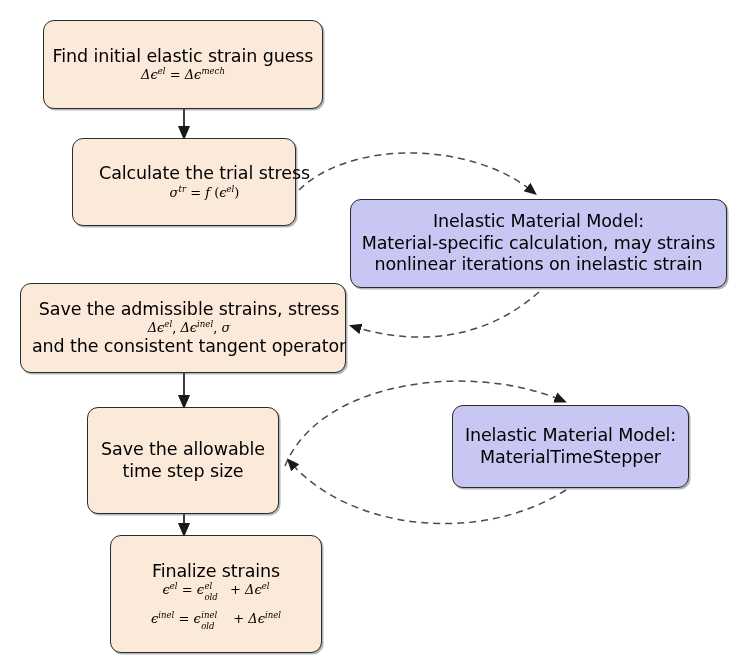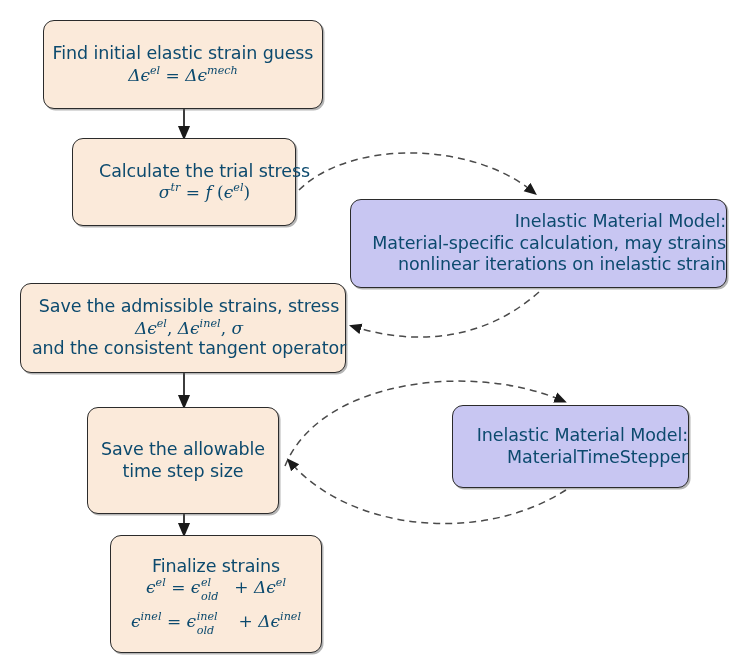--- a/index.html
+++ b/index.html
@@ -18,43 +18,42 @@
   .node {
     position: absolute;
     box-sizing: border-box;
     border: 1.4px solid #2b2b2b;
     border-radius: 11px;
     display: flex;
     flex-direction: column;
     align-items: center;
     justify-content: center;
     text-align: center;
-    color: #0c4a6e;
+    color: #000000;
     box-shadow: 1.5px 1.5px 0 rgba(90,90,90,0.45);
   }
   .node.process {
     background: #fbeada;
   }
   .node.module {
     background: #c8c6f2;
-    align-items: flex-end;
   }
   .ln {
     display: block;
     line-height: 1.22;
     white-space: nowrap;
   }
   .txt {
     font-family: "DejaVu Sans", sans-serif;
     font-size: 17.5px;
     letter-spacing: -0.1px;
   }
   .math {
     font-family: "DejaVu Serif", serif;
-    font-size: 17px;
+    font-size: 13px;
     font-style: italic;
   }
   .math .up { font-style: normal; }
   sup, sub {
     font-size: 0.66em;
     font-style: italic;
     line-height: 0;
   }
   sup { vertical-align: super; }
   sub { vertical-align: sub; }

